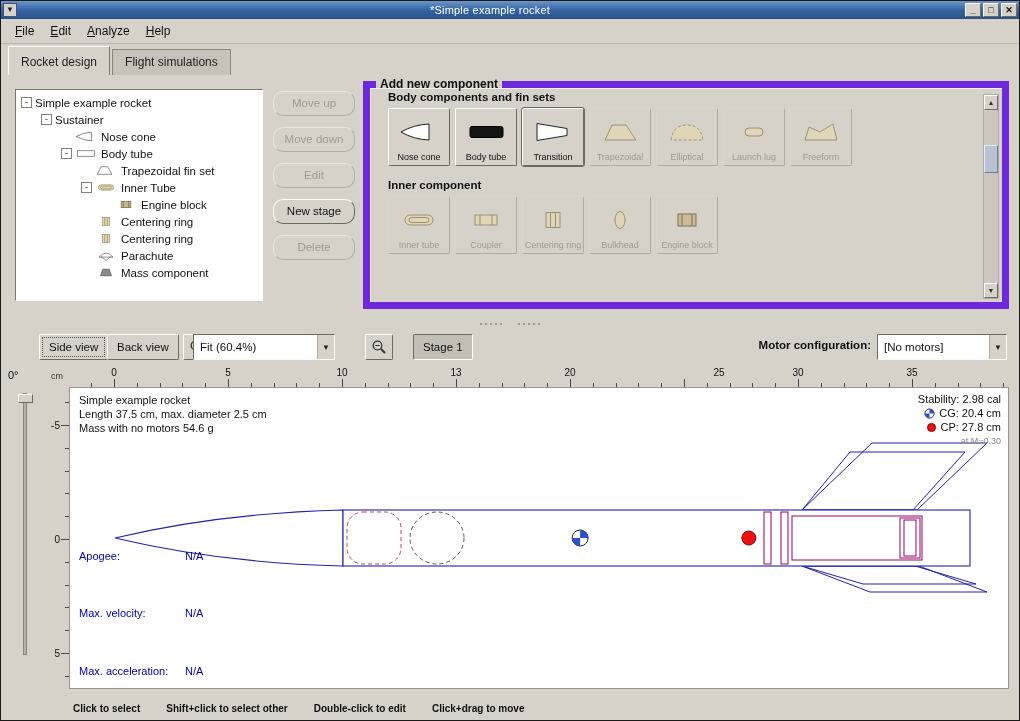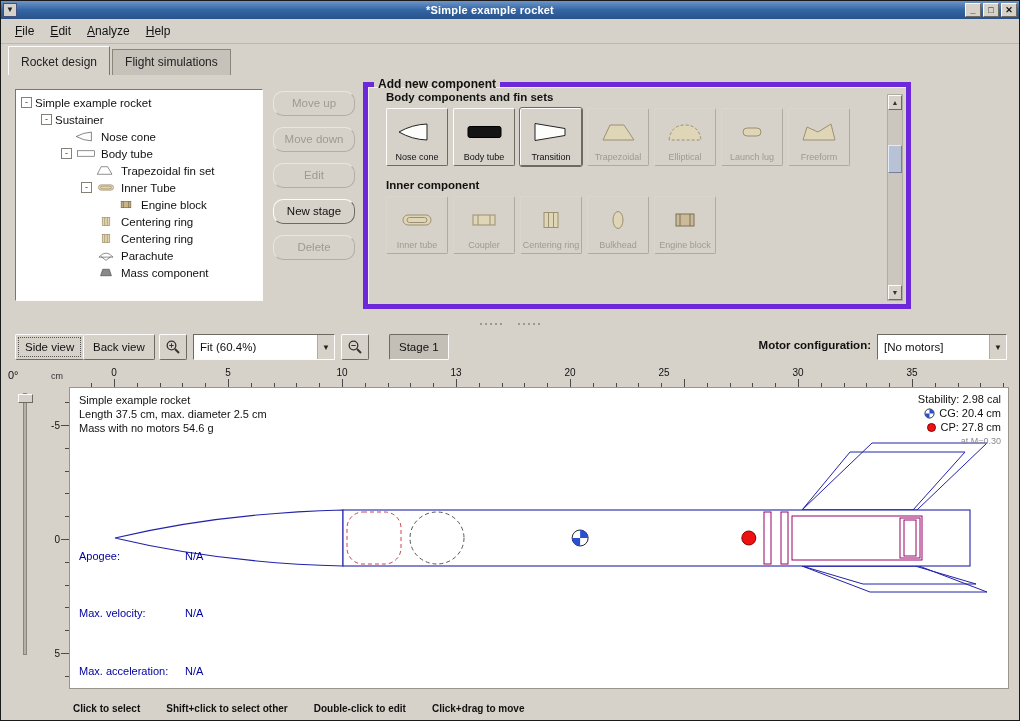--- a/index.html
+++ b/index.html
@@ -3,21 +3,21 @@
 <meta charset="utf-8">
 <style>
   *{margin:0;padding:0;box-sizing:border-box;}
   html,body{background:#777;}
   body{font-family:"Liberation Sans",sans-serif;}
   .window{position:relative;width:1020px;height:721px;background:#d6d2ca;border:1px solid #1a1a1a;overflow:hidden;}
 
   
   .titlebar{height:18px;background:linear-gradient(180deg,#6d96c8 0%,#3465a4 50%,#2a5288 100%);display:flex;align-items:center;padding:0 2px;}
   .titlebar-icon{width:14px;height:14px;background:#d6d2ca;border:1px solid #44507a;font-size:8px;line-height:12px;text-align:center;color:#223;flex:none;}
-  .title{flex:1;text-align:center;color:#fff;font-weight:bold;font-size:11px;letter-spacing:.2px;}
+  .title{flex:1;text-align:center;color:#fff;font-weight:normal;font-size:11px;letter-spacing:.2px;}
   .win-btn{width:16px;height:14px;background:#d6d2ca;border:1px solid;border-color:#fdfcfa #6e6a62 #6e6a62 #fdfcfa;font-size:9px;line-height:12px;text-align:center;margin-left:2px;color:#111;flex:none;font-weight:bold;}
 
   
   .menubar{height:25px;display:flex;align-items:center;padding-left:6px;border-bottom:1px solid #bcb8b0;}
   .menu-item{font-size:12px;padding:3px 8px;color:#111;}
   .menu-item u{text-decoration:underline;}
 
   
   .tabstrip{height:31px;display:flex;align-items:flex-end;padding-left:7px;}
   .tab{font-size:12px;padding:5px 12px 6px;background:#c6c2ba;border:1px solid #8a867e;border-bottom:none;margin-right:2px;color:#222;}
@@ -28,21 +28,21 @@
   .tree-panel{position:absolute;left:14px;top:14px;width:248px;height:212px;background:#fff;border:1px solid;border-color:#7a766e #fdfcfa #fdfcfa #7a766e;overflow:hidden;padding:4px 2px;}
   .tree-row{display:flex;align-items:center;height:17px;font-size:11.5px;color:#111;white-space:nowrap;}
   .expander{width:11px;height:11px;border:1px solid #848078;background:#fff;font-size:9px;line-height:8px;text-align:center;color:#333;margin-right:3px;flex:none;}
   .tree-spacer{width:14px;flex:none;}
   .tree-icon{margin-right:4px;flex:none;display:inline-flex;align-items:center;}
 
   .action-col{position:absolute;left:272px;top:16px;width:82px;}
   .act-btn{display:block;width:82px;height:25px;margin-bottom:11px;font-size:11.5px;text-align:center;line-height:22px;background:#d6d2ca;border:1px solid;border-color:#fdfcfa #6e6a62 #6e6a62 #fdfcfa;border-radius:10px;color:#111;}
   .act-btn.disabled{color:#9e9a92;border-color:#e9e6e0 #b2aea6 #b2aea6 #e9e6e0;}
 
-  fieldset.add-panel{position:absolute;left:362px;top:2px;width:548px;height:232px;border:5px solid #6d28d9;box-shadow:inset 1px 1px 0 #f2f0ec;padding:0 4px 4px 4px;}
+  fieldset.add-panel{position:absolute;left:362px;top:2px;width:646px;height:232px;border:7px solid #6d28d9;box-shadow:inset 1px 1px 0 #f2f0ec;padding:0 4px 4px 4px;}
   fieldset.add-panel legend{font-weight:bold;font-size:12px;padding:0 4px;margin-left:2px;color:#111;}
   .section-label{font-weight:bold;font-size:11.5px;margin:0 0 5px 14px;color:#111;}
   .section-label.second{margin-top:13px;}
   .comp-row{display:flex;margin-left:14px;gap:5px;}
   .comp-btn{width:62px;height:58px;background:#d6d2ca;border:1px solid;border-color:#fdfcfa #6e6a62 #6e6a62 #fdfcfa;border-radius:2px;display:flex;flex-direction:column;align-items:center;justify-content:flex-end;padding:3px 1px;}
   .comp-btn .ic{flex:1;display:flex;align-items:center;justify-content:center;}
   .comp-btn .lbl{font-size:9px;color:#111;line-height:10px;text-align:center;}
   .comp-btn.disabled{border-color:#d9d6cf #aeaaa2 #aeaaa2 #d9d6cf;}
   .comp-btn.disabled .lbl{color:#9e9a92;}
   .comp-btn.disabled .ic{opacity:.75;}
@@ -53,21 +53,21 @@
   .vs-up{top:0;} .vs-down{bottom:0;}
   .vs-thumb{position:absolute;left:0;width:14px;top:50px;height:28px;background:#b7c2d6;border:1px solid;border-color:#e6ecf6 #72809c #72809c #e6ecf6;}
 
   
   .divider{height:12px;display:flex;align-items:center;justify-content:center;gap:3px;}
   .divider .dot{width:2px;height:2px;background:#8a867e;border-radius:50%;}
   .divider .gap{width:10px;}
 
   
   .toolbar{height:35px;position:relative;}
-  .tb-btn{position:absolute;top:4px;height:26px;background:#d6d2ca;border:1px solid;border-color:#fdfcfa #6e6a62 #6e6a62 #fdfcfa;border-radius:2px;font-size:11.5px;color:#111;text-align:center;display:flex;align-items:center;justify-content:center;padding:0 9px;}
+  .tb-btn{position:absolute;top:4px;height:26px;background:#d6d2ca;border:1px solid;border-color:#fdfcfa #6e6a62 #6e6a62 #fdfcfa;border-radius:2px;font-size:11.5px;color:#111;text-align:center;display:flex;align-items:center;justify-content:center;padding:0 9px;margin-left:24px;}
   .tb-btn.selected{outline:1px dotted #555;outline-offset:-4px;}
   .tb-btn.pressed{background:#c3bfb7;border-color:#6e6a62 #fdfcfa #fdfcfa #6e6a62;}
   .icon-btn{padding:0 4px;}
   .combo{position:absolute;top:4px;height:26px;background:#fff;border:1px solid;border-color:#6e6a62 #fdfcfa #fdfcfa #6e6a62;display:flex;align-items:center;}
   .combo .val{flex:1;font-size:11.5px;padding:0 6px;color:#111;white-space:nowrap;overflow:hidden;}
   .combo .arrow{width:17px;height:100%;background:#d6d2ca;border-left:1px solid #b0aca4;font-size:8px;display:flex;align-items:center;justify-content:center;color:#222;}
   .motor-label{position:absolute;top:9px;right:148px;font-weight:bold;font-size:11.5px;color:#111;}
 
   
   .canvas-wrap{position:relative;height:332px;}
@@ -437,21 +437,21 @@
         <div class="h-tick" style="left: 843px; height: 8px;"></div>
         <div class="h-tick" style="left: 865.8px; height: 4px;"></div>
         <div class="h-tick" style="left: 888.6px; height: 4px;"></div>
         <div class="h-tick" style="left: 911.4px; height: 4px;"></div>
         <div class="h-tick" style="left: 934.2px; height: 4px;"></div>
         <div class="h-lab" style="left: 45px;">0</div>
         <div class="h-lab" style="left: 159px;">5</div>
         <div class="h-lab" style="left: 273px;">10</div>
         <div class="h-lab" style="left: 387px;">13</div>
         <div class="h-lab" style="left: 501px;">20</div>
-        <div class="h-lab" style="left: 595px;">25</div>
+        <div class="h-lab" style="left: 650px;">25</div>
         <div class="h-lab" style="left: 729px;">30</div>
         <div class="h-lab" style="left: 843px;">35</div>
       </div>
     <div class="v-ruler" id="vruler">
         <div class="v-tick" style="top: 15.2px; width: 4px;"></div>
         <div class="v-tick" style="top: 38px; width: 8px;"></div>
         <div class="v-tick" style="top: 60.8px; width: 4px;"></div>
         <div class="v-tick" style="top: 83.6px; width: 4px;"></div>
         <div class="v-tick" style="top: 106.4px; width: 4px;"></div>
         <div class="v-tick" style="top: 129.2px; width: 4px;"></div>

